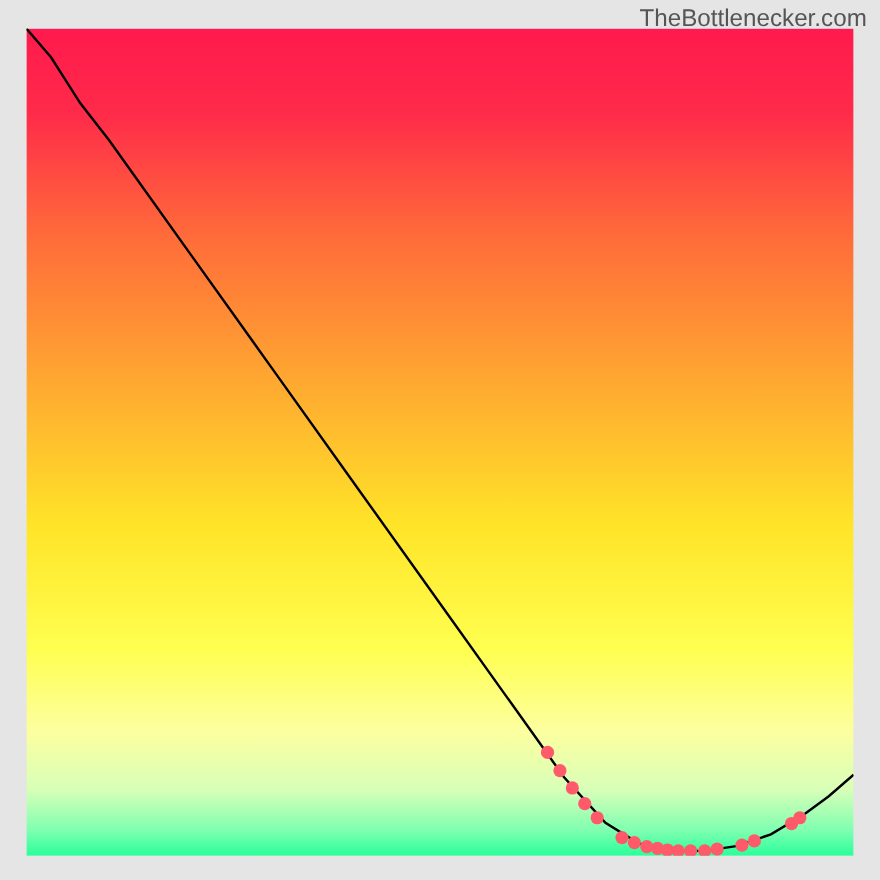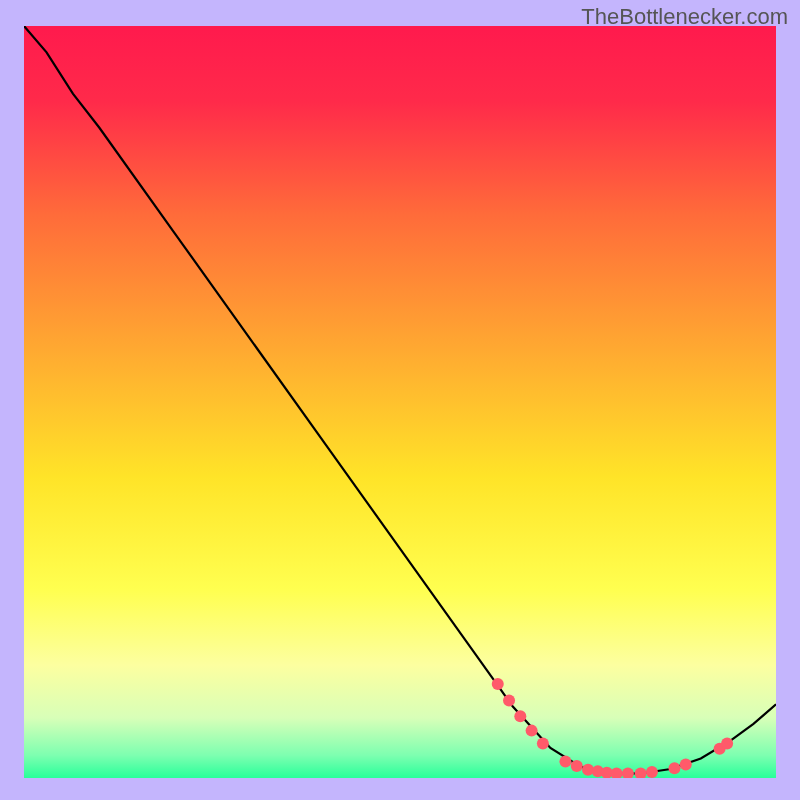--- a/index.html
+++ b/index.html
@@ -8,21 +8,21 @@
     background: #000;
     width: 800px;
     height: 800px;
     overflow: hidden;
     font-family: Arial, sans-serif;
   }
   .container {
     position: relative;
     width: 800px;
     height: 800px;
-    background: #c4b5fd;
+    background: #e5e5e5;
   }
   .watermark {
     position: absolute;
     top: 4px;
     right: 12px;
     color: #555;
     font-size: 22px;
     font-weight: 500;
     z-index: 10;
   }

